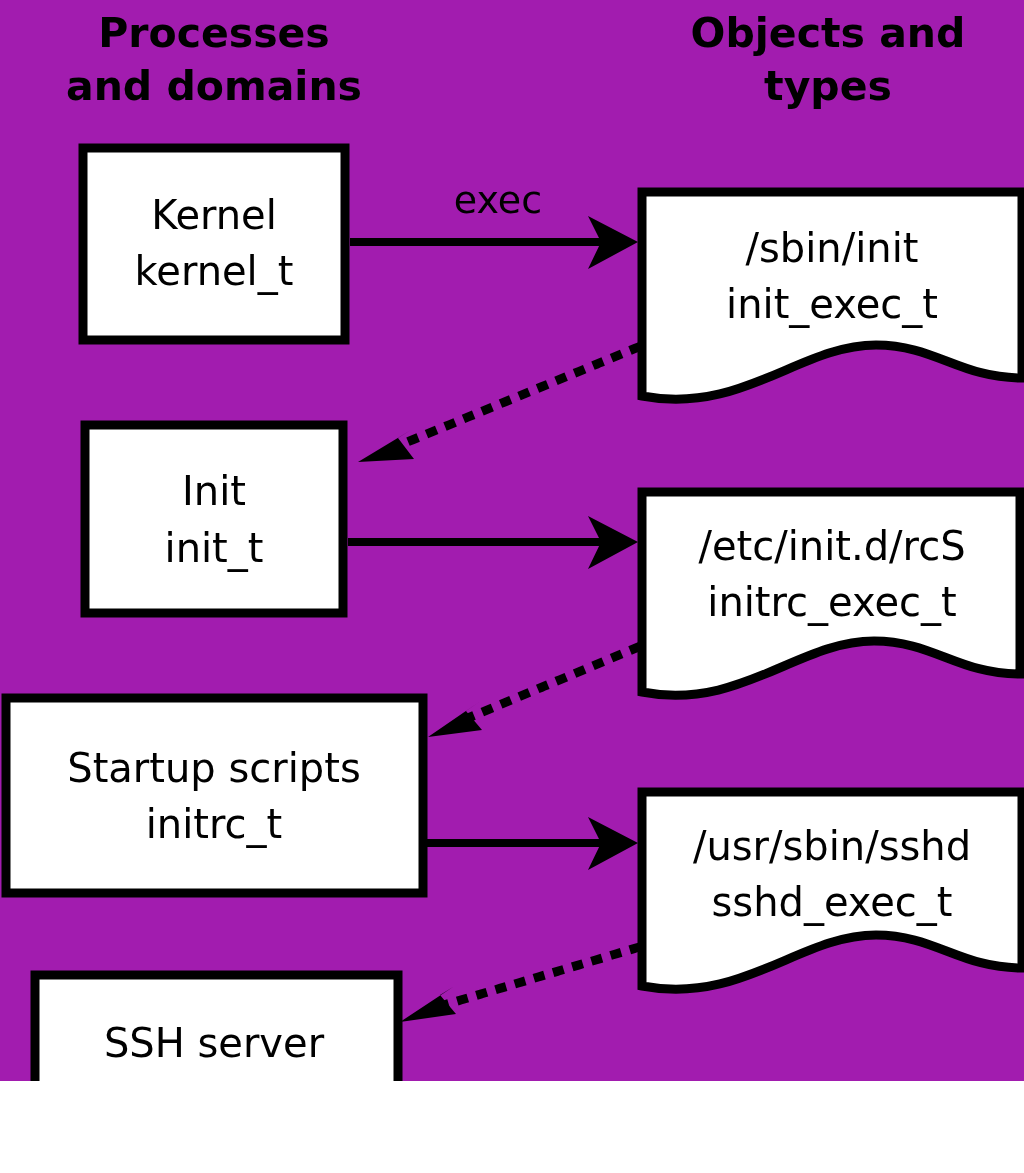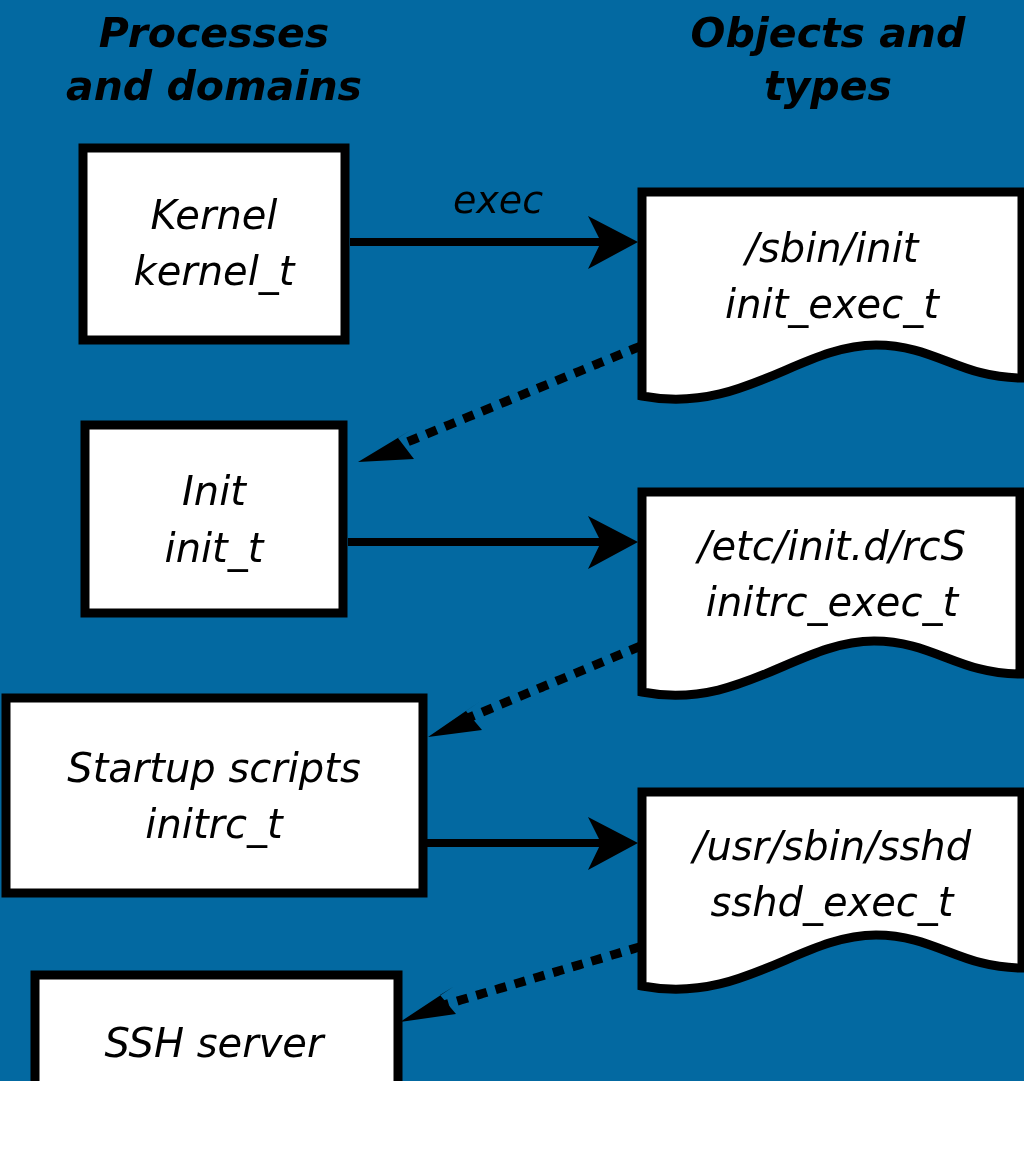--- a/index.html
+++ b/index.html
@@ -4,24 +4,23 @@
 <style>
   html, body {
     margin: 0;
     padding: 0;
     background: #ffffff;
   }
   #stage {
     position: relative;
     width: 1024px;
     height: 1081px;
-    background: #0369a1;
+    background: #a21caf;
     overflow: hidden;
     font-family: "DejaVu Sans", "Liberation Sans", sans-serif;
-    font-style: italic;
   }
   #diagram-svg {
     position: absolute;
     left: 0;
     top: 0;
     width: 1024px;
     height: 1173px;
   }
   .col-header {
     font-family: "DejaVu Sans", "Liberation Sans", sans-serif;

